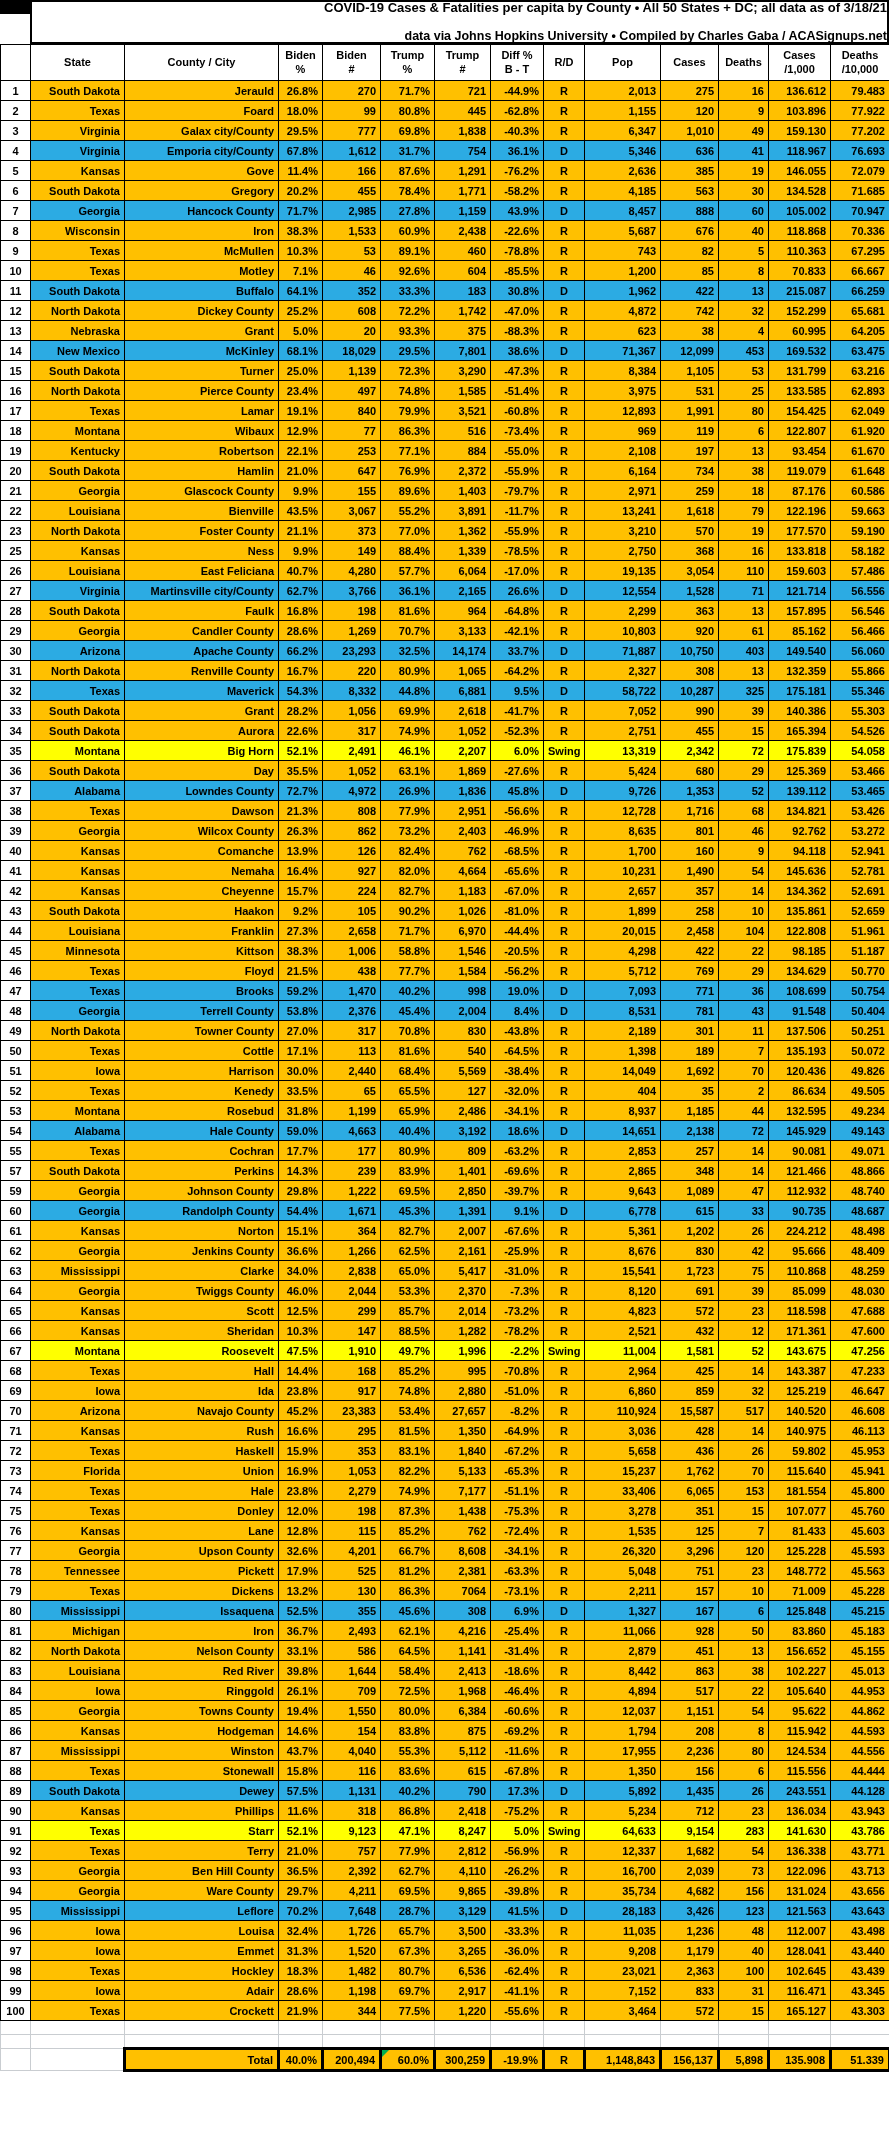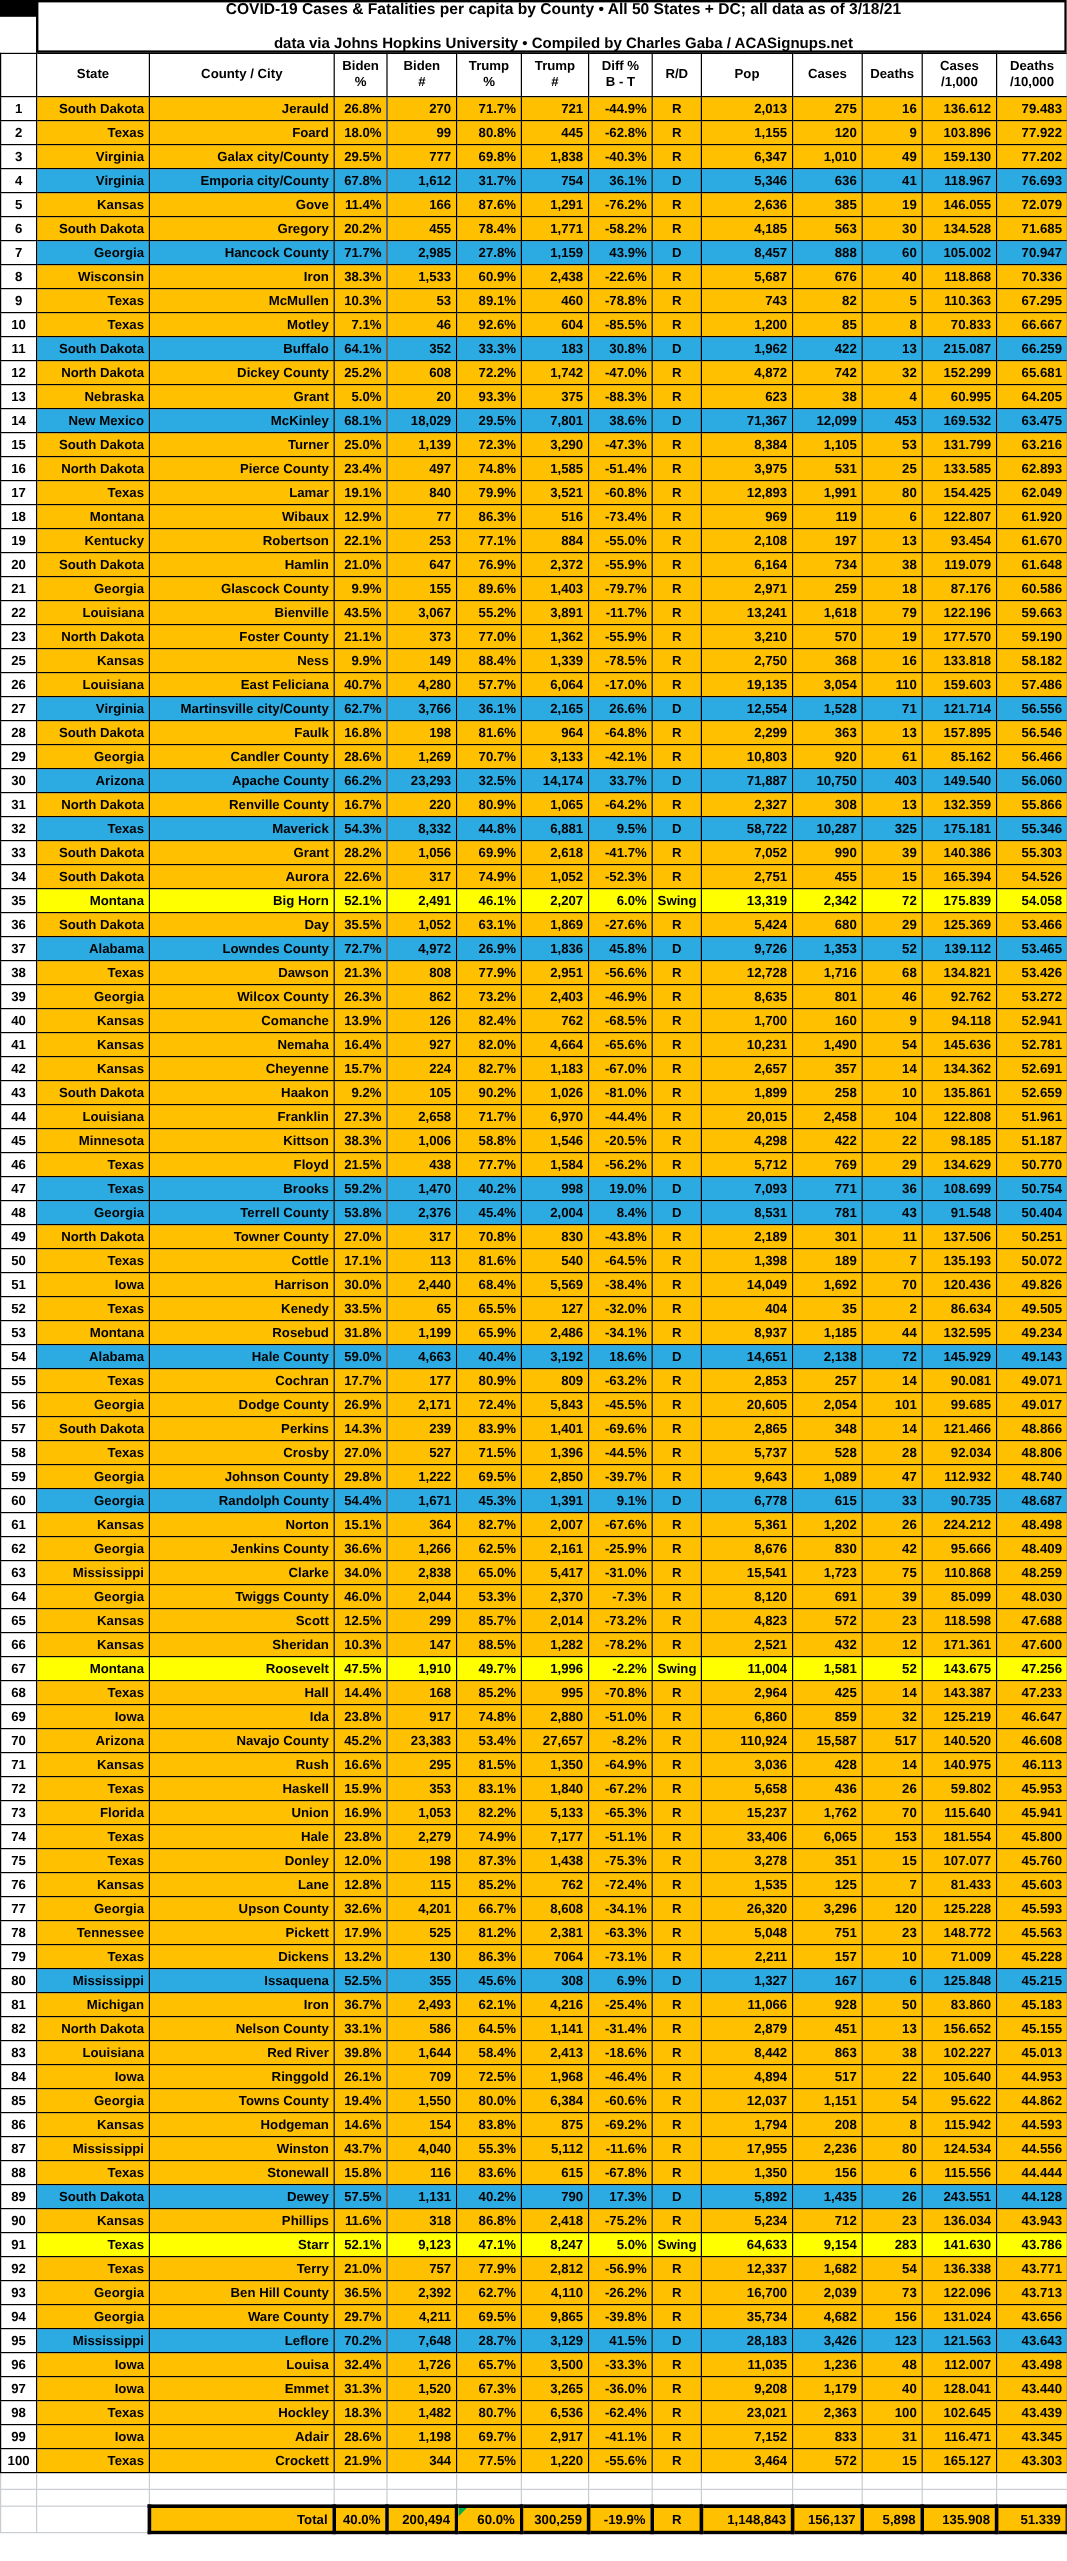--- a/index.html
+++ b/index.html
@@ -1,20 +1,20 @@
 <!DOCTYPE html>
 <html><head>
 <meta charset="utf-8">
 <style>
   html,body{margin:0;padding:0;background:#fff;}
   body{width:889px;font-family:"Liberation Sans",sans-serif;color:#000;}
   .title-band{display:flex;height:44px;}
   .corner-block{width:30px;position:relative;}
   .corner-block::before{content:"";position:absolute;top:0;left:0;width:30px;height:14px;background:#000;}
-  .title-box{flex:1;border:2px solid #000;display:flex;flex-direction:column;justify-content:center;text-align:center;font-weight:bold;padding-left:20px;}
+  .title-box{flex:1;border:2px solid #000;display:flex;flex-direction:column;justify-content:center;text-align:right;font-weight:bold;padding-left:20px;}
   .title-box .t1{font-size:13px;line-height:1.35;}
   .title-box .t2{font-size:12.5px;line-height:1.35;margin-top:12px;}
   table{border-collapse:collapse;table-layout:fixed;width:889px;}
   th,td{padding:0 4px;font-size:11px;font-weight:bold;overflow:hidden;white-space:nowrap;box-sizing:border-box;}
   thead th{height:36px;background:#fff;border:1px solid #000;text-align:center;vertical-align:middle;line-height:1.25;}
   tbody td{height:20px;border:1px solid #000;}
   tr.R td{background:#FFC000;}
   tr.D td{background:#2CABE3;}
   tr.Swing td{background:#FFFF00;}
   td.c0{background:#fff !important;text-align:center;border:1px solid #000;}
@@ -968,66 +968,34 @@
         <td class="c6">809</td>
         <td class="c7">-63.2%</td>
         <td class="c8">R</td>
         <td class="c9">2,853</td>
         <td class="c10">257</td>
         <td class="c11">14</td>
         <td class="c12">90.081</td>
         <td class="c13">49.071</td>
       </tr>
       <tr class="R">
-        <td class="c0">56</td>
-        <td class="c1">Georgia</td>
-        <td class="c2">Dodge County</td>
-        <td class="c3">26.9%</td>
-        <td class="c4">2,171</td>
-        <td class="c5">72.4%</td>
-        <td class="c6">5,843</td>
-        <td class="c7">-45.5%</td>
-        <td class="c8">R</td>
-        <td class="c9">20,605</td>
-        <td class="c10">2,054</td>
-        <td class="c11">101</td>
-        <td class="c12">99.685</td>
-        <td class="c13">49.017</td>
-      </tr>
-      <tr class="R">
         <td class="c0">57</td>
         <td class="c1">South Dakota</td>
         <td class="c2">Perkins</td>
         <td class="c3">14.3%</td>
         <td class="c4">239</td>
         <td class="c5">83.9%</td>
         <td class="c6">1,401</td>
         <td class="c7">-69.6%</td>
         <td class="c8">R</td>
         <td class="c9">2,865</td>
         <td class="c10">348</td>
         <td class="c11">14</td>
         <td class="c12">121.466</td>
         <td class="c13">48.866</td>
-      </tr>
-      <tr class="R">
-        <td class="c0">58</td>
-        <td class="c1">Texas</td>
-        <td class="c2">Crosby</td>
-        <td class="c3">27.0%</td>
-        <td class="c4">527</td>
-        <td class="c5">71.5%</td>
-        <td class="c6">1,396</td>
-        <td class="c7">-44.5%</td>
-        <td class="c8">R</td>
-        <td class="c9">5,737</td>
-        <td class="c10">528</td>
-        <td class="c11">28</td>
-        <td class="c12">92.034</td>
-        <td class="c13">48.806</td>
       </tr>
       <tr class="R">
         <td class="c0">59</td>
         <td class="c1">Georgia</td>
         <td class="c2">Johnson County</td>
         <td class="c3">29.8%</td>
         <td class="c4">1,222</td>
         <td class="c5">69.5%</td>
         <td class="c6">2,850</td>
         <td class="c7">-39.7%</td>

